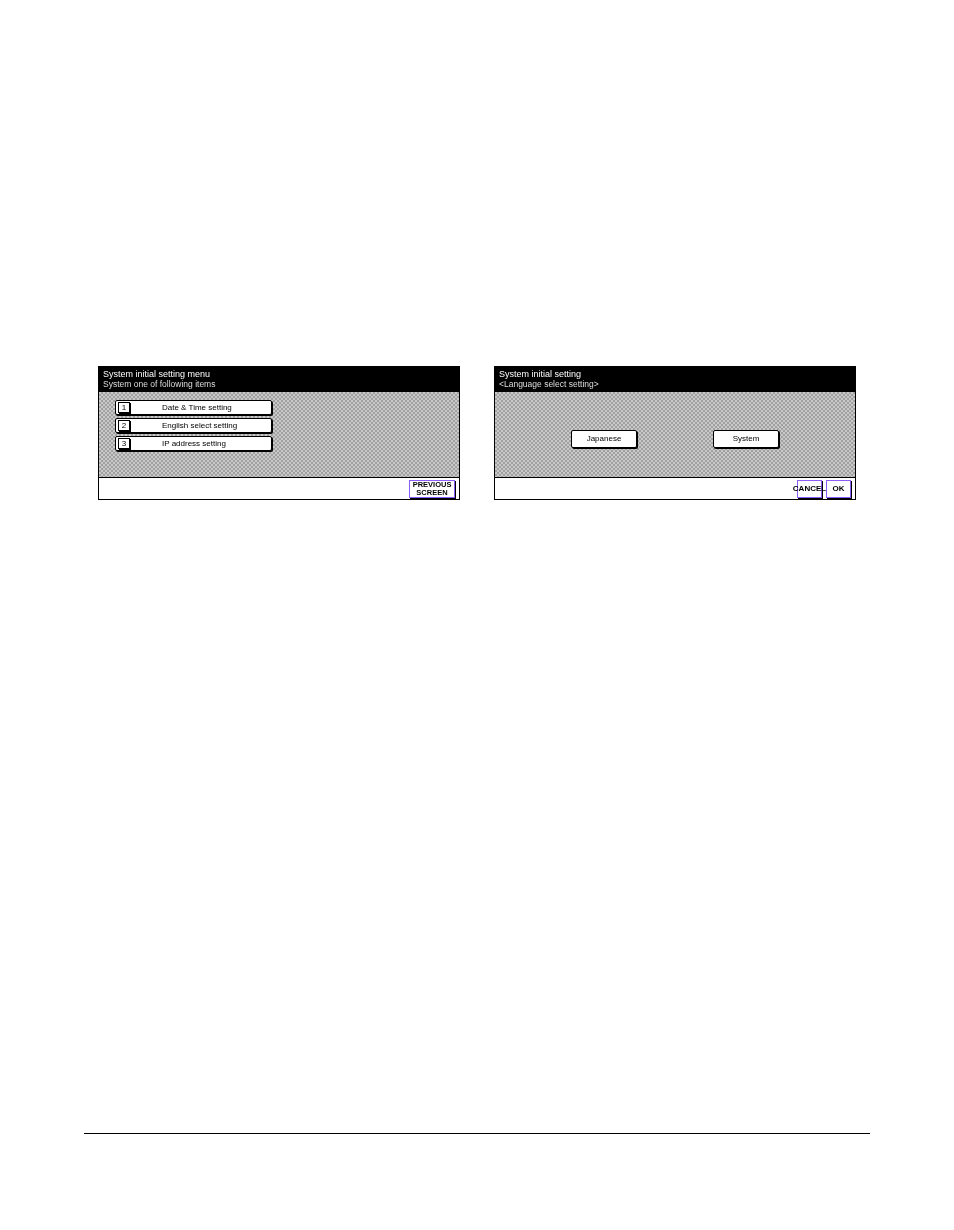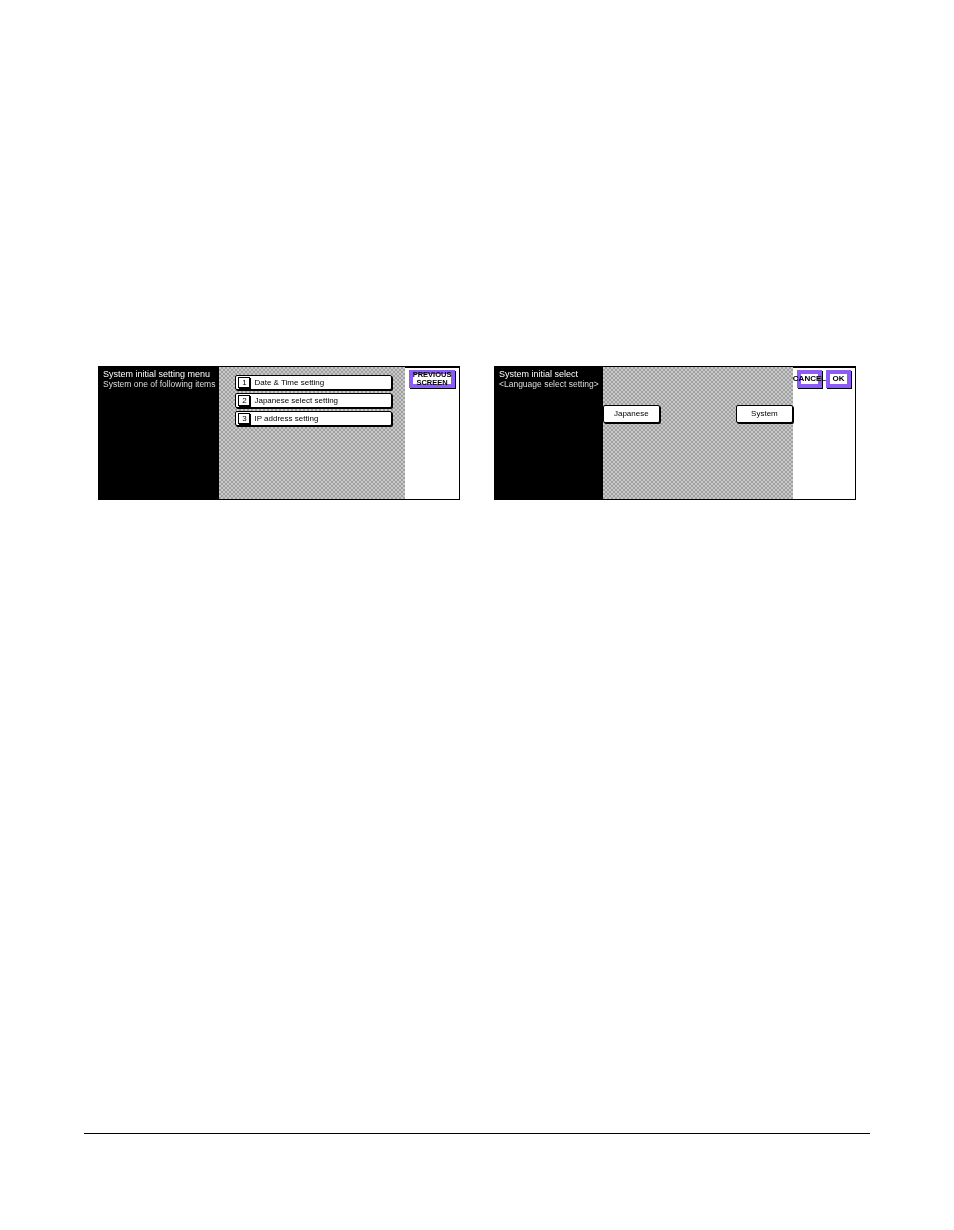--- a/index.html
+++ b/index.html
@@ -15,20 +15,21 @@
     left: 98px;
     display: flex;
     gap: 34px;
   }
   .screen {
     width: 362px;
     height: 134px;
     border: 1px solid #000;
     background: #fff;
     display: flex;
+    flex-direction: column;
     overflow: hidden;
   }
   .title-bar {
     background: #000;
     color: #fff;
     font-size: 9px;
     line-height: 10px;
     padding: 2px 4px 3px 4px;
   }
   .title-bar .sub { font-size: 8.5px; color: #ddd; }
@@ -79,20 +80,21 @@
     font-size: 8px;
     line-height: 9px;
     text-align: center;
     margin-right: 4px;
     box-shadow: 1px 1px 0 #000;
   }
   .menu-item .label {
     font-size: 8px;
     line-height: 10px;
     color: #000;
+    margin-left: 28px;
   }
   .lang-buttons {
     position: absolute;
     top: 38px;
     left: 0;
     width: 100%;
     display: flex;
     justify-content: center;
     gap: 76px;
   }
@@ -104,21 +106,21 @@
     font-size: 8px;
     line-height: 16px;
     text-align: center;
     border-radius: 2px;
     box-shadow: 1px 1px 0 #000;
     cursor: pointer;
   }
   .flat-btn {
     height: 18px;
     background: #ffffff;
-    border: 4px solid #8b5cf6;
+    border: 1px solid #8b5cf6;
     font-size: 8px;
     font-weight: bold;
     text-align: center;
     display: flex;
     align-items: center;
     justify-content: center;
     padding: 0 6px;
     box-shadow: 1px 1px 0 #000;
     cursor: pointer;
   }
@@ -145,39 +147,39 @@
         <div class="sub">System one of following items</div>
       </div>
       <div class="content-area">
         <div class="menu-list">
           <div class="menu-item">
             <div class="num">1</div>
             <div class="label">Date &amp; Time setting</div>
           </div>
           <div class="menu-item">
             <div class="num">2</div>
-            <div class="label">Japanese select setting</div>
+            <div class="label">English select setting</div>
           </div>
           <div class="menu-item">
             <div class="num">3</div>
             <div class="label">IP address setting</div>
           </div>
         </div>
       </div>
       <div class="bottom-bar">
         <div class="flat-btn wide">
           <span>PREVIOUS</span>
           <span>SCREEN</span>
         </div>
       </div>
     </div>
 
     <div class="screen">
       <div class="title-bar">
-        <div>System initial select</div>
+        <div>System initial setting</div>
         <div class="sub">&lt;Language select setting&gt;</div>
       </div>
       <div class="content-area">
         <div class="lang-buttons">
           <div class="lang-btn">Japanese</div>
           <div class="lang-btn">System</div>
         </div>
       </div>
       <div class="bottom-bar">
         <div class="flat-btn small">CANCEL</div>

